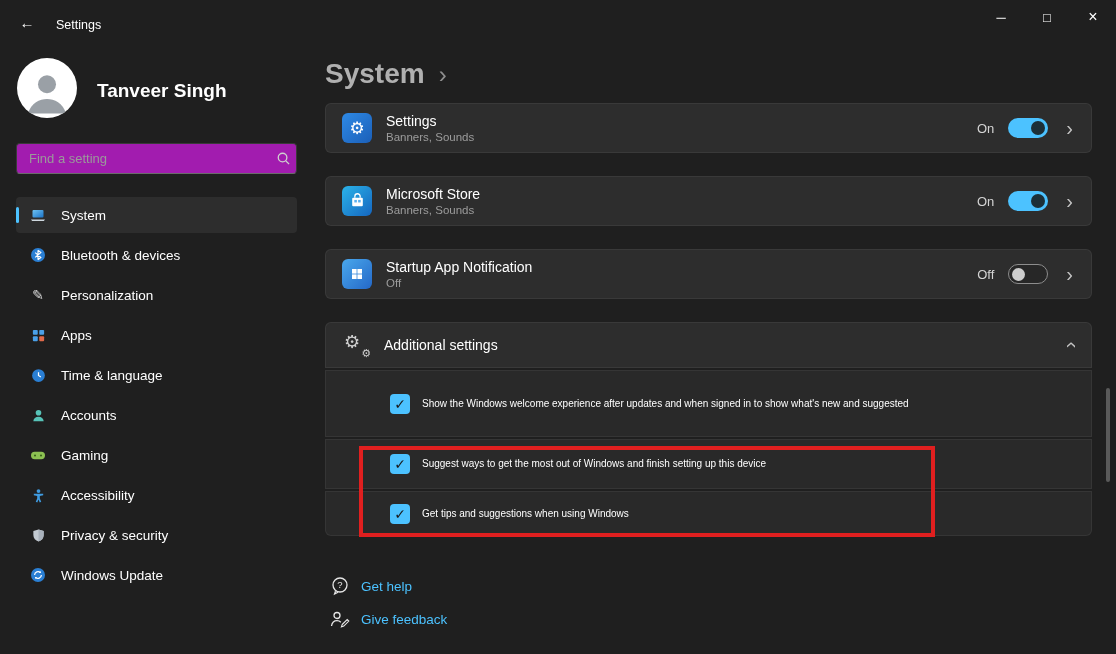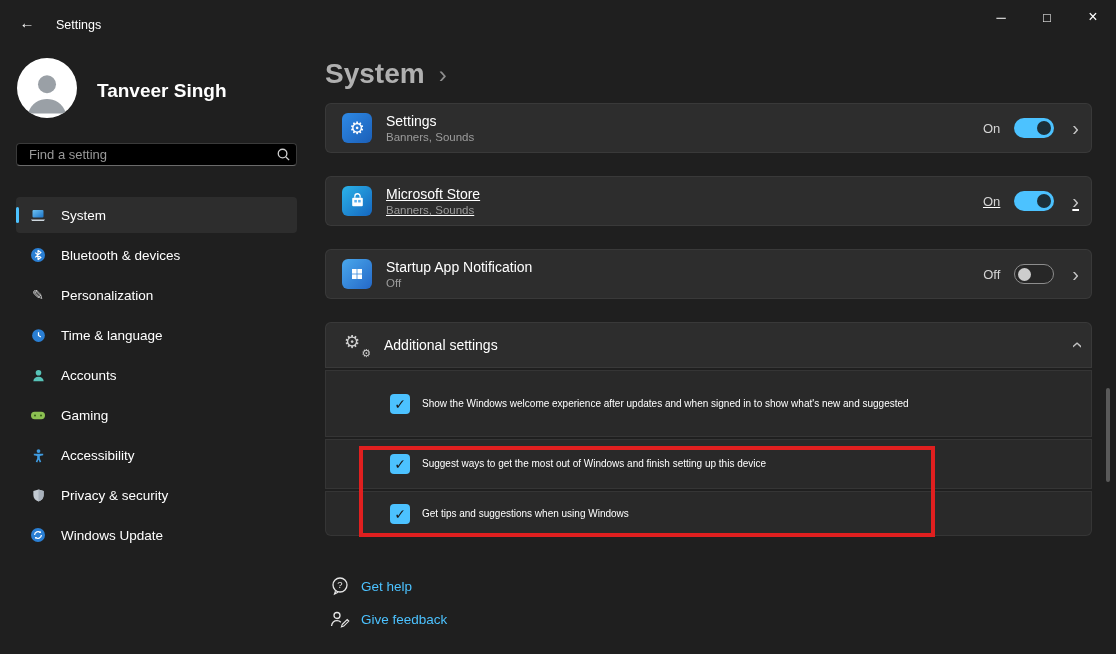--- a/index.html
+++ b/index.html
@@ -14,22 +14,22 @@
   .back-btn{ position:absolute; left:10px; top:8px; width:34px; height:28px;
     background:transparent; border:none; color:#fff; font-size:15px; border-radius:4px; cursor:pointer;}
   .tb-title{ position:absolute; left:56px; top:18px; font-size:12.5px; color:#fff; }
   .win-controls{ position:absolute; right:0; top:0; display:flex; }
   .win-controls button{ width:46px; height:34px; background:transparent; border:none;
     color:#fff; font-size:13px; cursor:pointer; }
   
   .avatar{ position:absolute; left:17px; top:58px; width:60px; height:60px; border-radius:50%;
     background:#fff; overflow:hidden; display:flex; align-items:flex-end; justify-content:center;}
   .user-name{ position:absolute; left:97px; top:80px; font-size:19px; font-weight:bold; }
-  .searchbox{ position:absolute; left:16px; top:143px; width:281px; height:23px;
-    background:#000000; border:1px solid #3a3a3a; border-bottom:1px solid #6b6b6b;
+  .searchbox{ position:absolute; left:16px; top:143px; width:281px; height:31px;
+    background:#a21caf; border:1px solid #3a3a3a; border-bottom:1px solid #6b6b6b;
     border-radius:4px; display:flex; align-items:center; }
   .searchbox input{ flex:1; background:transparent; border:none; outline:none; color:#fff;
     font-size:13px; padding:0 8px 0 12px; font-family:inherit;}
   .searchbox input::placeholder{ color:#9a9a9a; }
   .search-icon{ width:26px; display:flex; justify-content:center; }
   .nav{ position:absolute; left:16px; top:197px; width:281px; }
   .nav-item{ position:relative; height:36px; margin-bottom:4px; display:flex; align-items:center;
     border-radius:4px; cursor:pointer; }
   .nav-item.selected{ background:#2d2d2d; }
   .nav-indicator{ position:absolute; left:0; top:10px; width:3px; height:16px; border-radius:2px; background:#4cc2ff;}
@@ -48,21 +48,21 @@
   .card.round-bottom{ border-radius:0 0 6px 6px; }
   .subcard{ background:#292929; }
   .tile{ width:30px; height:30px; border-radius:6px; margin:0 14px 0 16px; flex:0 0 auto;
     display:flex; align-items:center; justify-content:center; }
   .tile-settings{ background:linear-gradient(135deg,#2e8ae6,#1b5fb8); font-size:17px; color:#fff; }
   .tile-store{ background:linear-gradient(135deg,#2bb3e8,#1566c0); }
   .tile-startup{ background:linear-gradient(135deg,#4aa8ec,#2468c8); }
   .row-text{ display:flex; flex-direction:column; gap:2px; }
   .row-title{ font-size:14px; }
   .row-sub{ font-size:11.5px; color:#9c9c9c; }
-  .row-right{ margin-left:auto; display:flex; align-items:center; padding-right:8px; }
+  .row-right{ margin-left:auto; display:flex; align-items:center; padding-right:14px; }
   .state-label{ font-size:13px; color:#d4d4d4; margin-right:14px; }
   .toggle{ width:40px; height:20px; border-radius:10px; position:relative; cursor:pointer; flex:0 0 auto;}
   .toggle.on{ background:#4cc2ff; }
   .toggle.on .knob{ position:absolute; right:3px; top:3px; width:14px; height:14px; border-radius:50%; background:#1c2f38; }
   .toggle.off{ background:#272727; border:1px solid #8d8d8d; }
   .toggle.off .knob{ position:absolute; left:3px; top:2.5px; width:13px; height:13px; border-radius:50%; background:#cdcdcd; }
   .chev{ font-size:20px; color:#c4c4c4; margin-left:18px; margin-right:4px; cursor:pointer; line-height:1;}
   .chev.up{ transform:rotate(-90deg); }
   .gears-icon{ position:relative; width:26px; height:24px; margin:0 14px 0 18px; color:#cfcfcf; flex:0 0 auto;}
   .gears-icon .g-big{ position:absolute; left:0; top:-2px; font-size:18px; }
@@ -137,20 +137,31 @@
       </span>
       <span class="nav-label">Bluetooth &amp; devices</span>
     </div>
     <div class="nav-item">
       <span class="nav-icon" style="color:#d9d9d9;">✎</span>
       <span class="nav-label">Personalization</span>
     </div>
     <div class="nav-item">
       <span class="nav-icon">
         <svg width="15" height="15" viewBox="0 0 16 16">
+          <rect x="2" y="2" width="5.2" height="5.2" rx="1" fill="#4aa0e8"></rect>
+          <rect x="8.8" y="2" width="5.2" height="5.2" rx="1" fill="#4aa0e8"></rect>
+          <rect x="2" y="8.8" width="5.2" height="5.2" rx="1" fill="#4aa0e8"></rect>
+          <rect x="8.8" y="8.8" width="5.2" height="5.2" rx="1" fill="#e06a4a"></rect>
+        </svg>
+      </span>
+      <span class="nav-label">Apps</span>
+    </div>
+    <div class="nav-item">
+      <span class="nav-icon">
+        <svg width="15" height="15" viewBox="0 0 16 16">
           <circle cx="8" cy="8" r="6.8" fill="#2a7fd4"></circle>
           <path d="M8 4.5V8l2.5 1.6" stroke="#fff" stroke-width="1.3" fill="none"></path>
         </svg>
       </span>
       <span class="nav-label">Time &amp; language</span>
     </div>
     <div class="nav-item">
       <span class="nav-icon">
         <svg width="15" height="15" viewBox="0 0 16 16">
           <circle cx="8" cy="5" r="3" fill="#57c3b8"></circle>
@@ -213,21 +224,21 @@
     </div>
     <div class="row-right">
       <span class="state-label">On</span>
       <div class="toggle on">
           <span class="knob"></span>
         </div>
       <span class="chev">›</span>
     </div>
   </div>
 
-  <div class="card rounded" style="top:176px; height:50px;text-decoration:underline;">
+  <div class="card rounded" style="top:176px; height:50px;">
     <span class="tile tile-store">
       <svg width="17" height="17" viewBox="0 0 16 16">
         <path d="M5.5 4.5V3.2a2.5 2.5 0 0 1 5 0v1.3" stroke="#fff" stroke-width="1.2" fill="none"></path>
         <rect x="3" y="4.5" width="10" height="8" rx="1" fill="#fff"></rect>
         <rect x="5" y="6.5" width="2.4" height="2.4" fill="#5ab1ef"></rect>
         <rect x="8.6" y="6.5" width="2.4" height="2.4" fill="#5ab1ef"></rect>
       </svg>
     </span>
     <div class="row-text">
       <div class="row-title">Microsoft Store</div>

